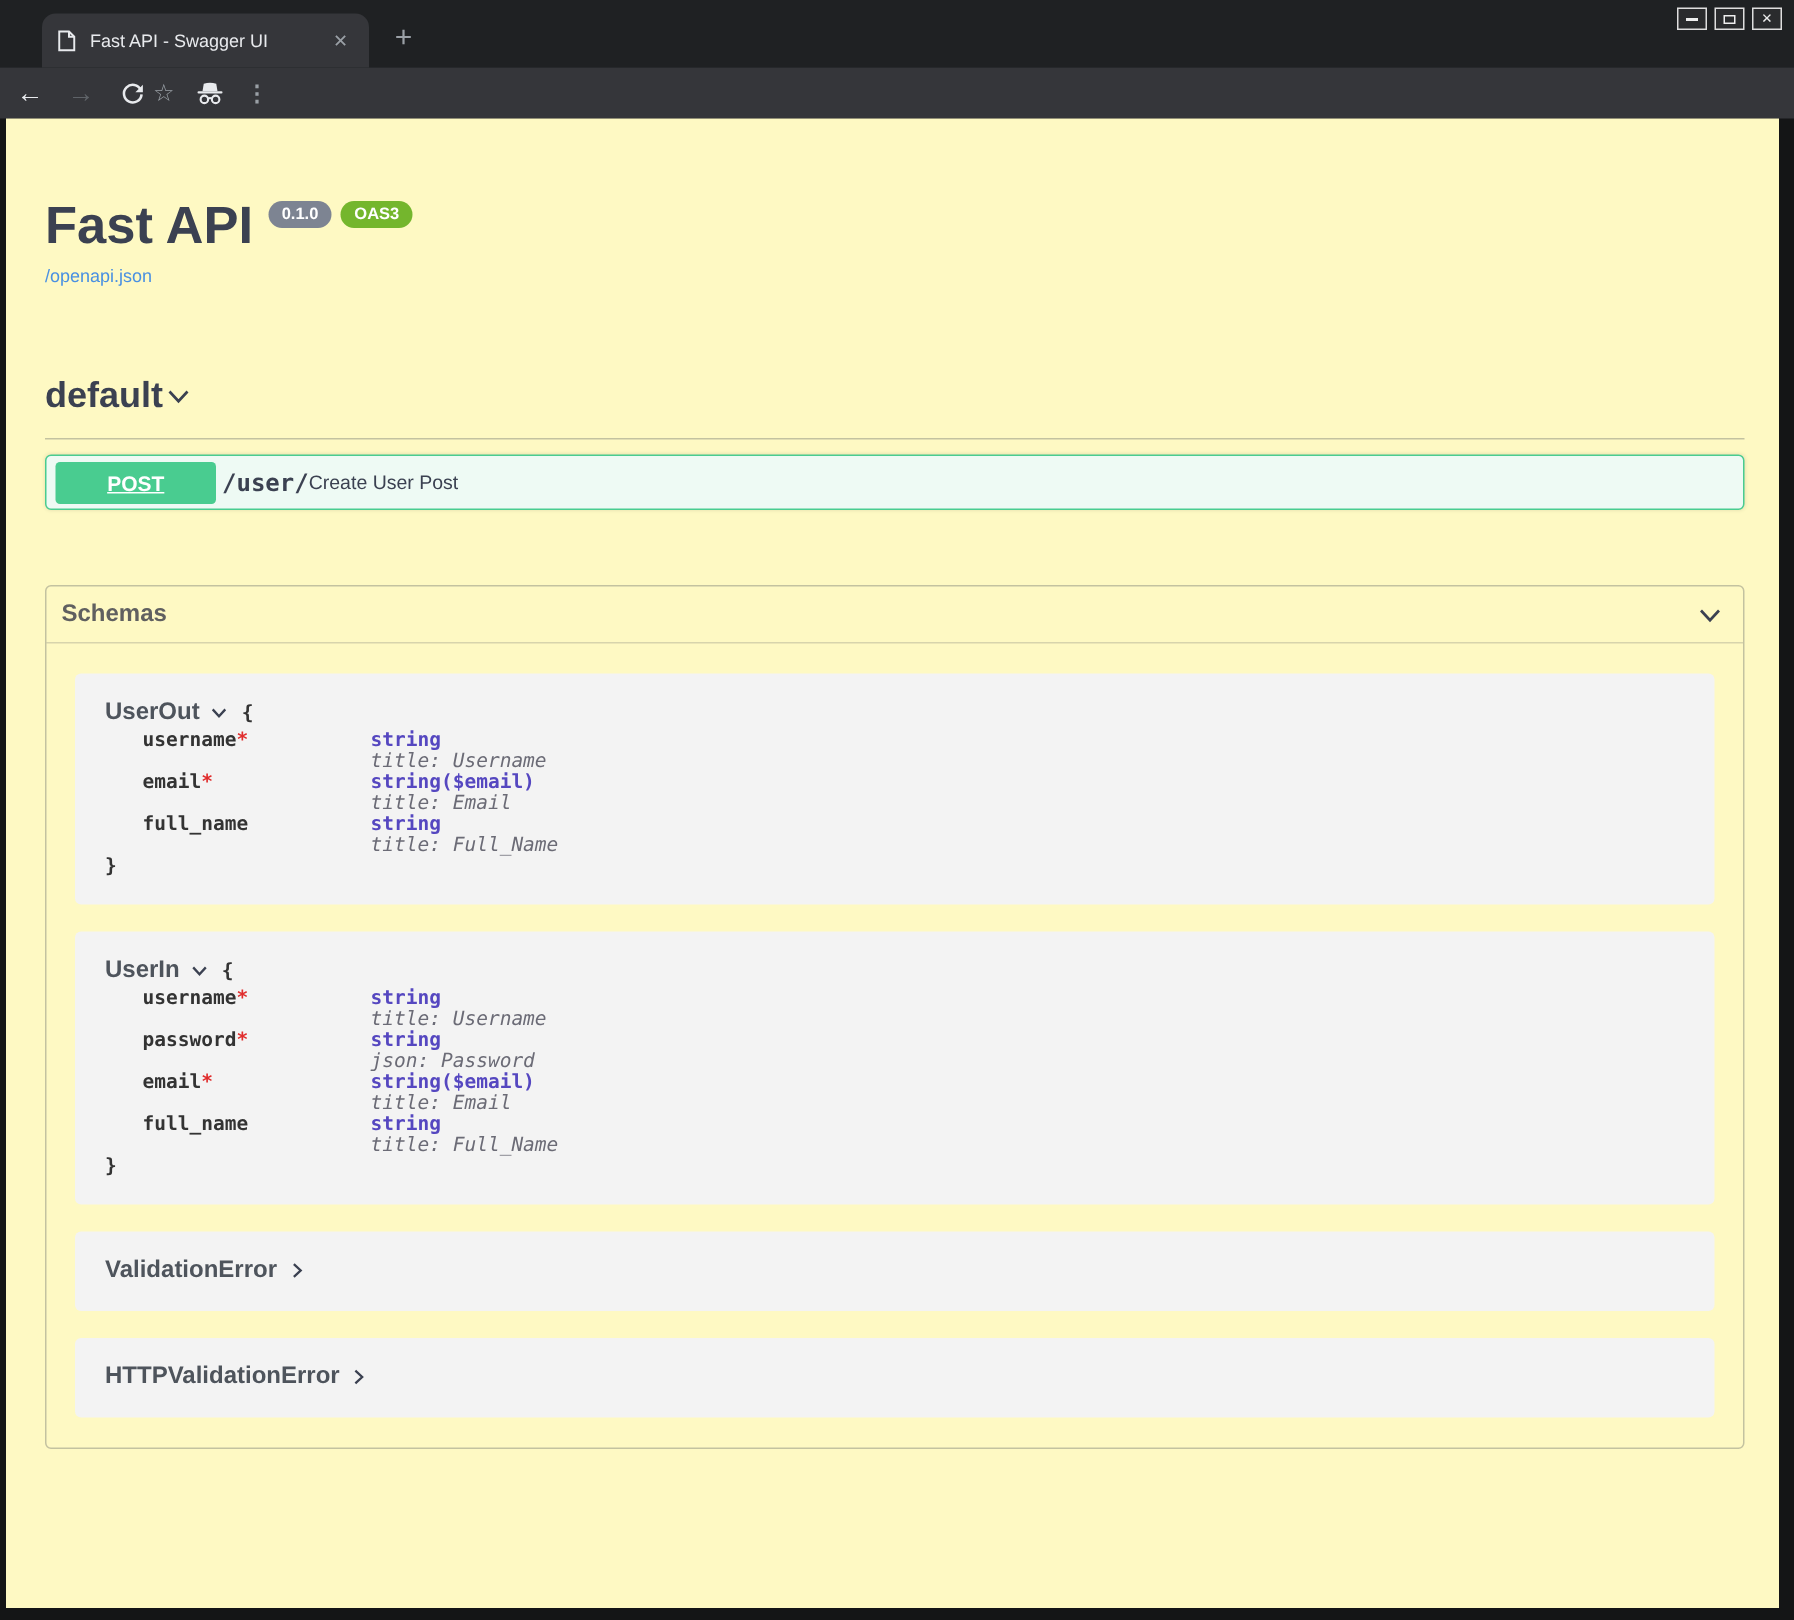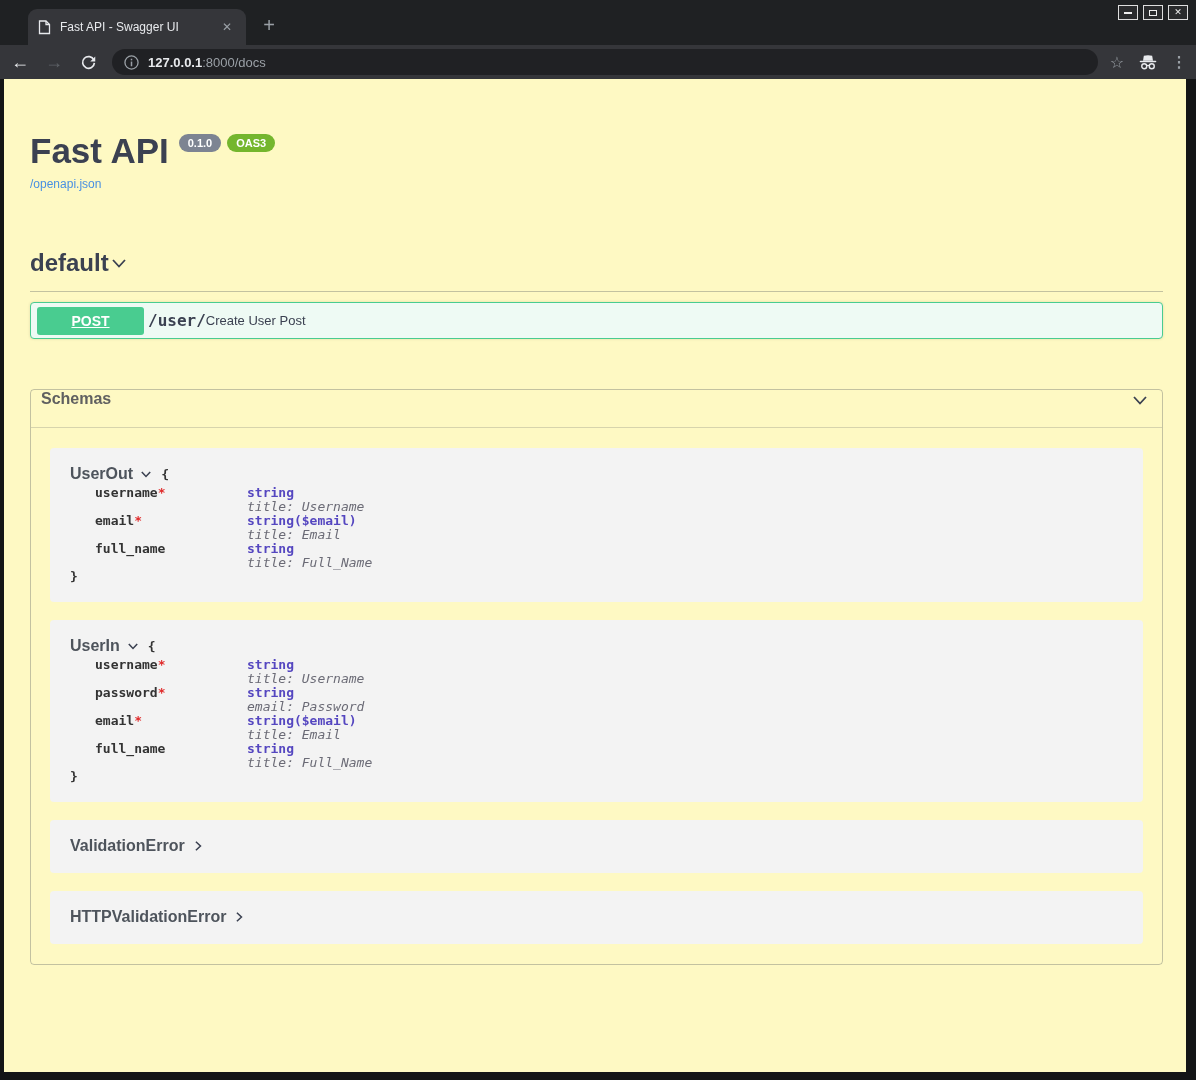--- a/index.html
+++ b/index.html
@@ -58,21 +58,21 @@
   .tag-header h3{font-size:24px;font-weight:bold;color:var(--heading-dark);}
 
   .opblock{margin-top:10px;height:37px;border:1px solid var(--method-green);background:var(--opblock-bg);
            border-radius:4px;box-shadow:0 0 3px rgba(0,0,0,.12);display:flex;align-items:center;cursor:pointer;}
   .method-badge{background:var(--method-green);color:#fff;font-weight:bold;font-size:14px;
                 width:107px;text-align:center;padding:6px 0;border-radius:3px;margin-left:6px;text-decoration:underline;}
   .op-path{font-family:"DejaVu Sans Mono",monospace;font-weight:bold;font-size:16px;color:var(--heading-dark);margin-left:4px;}
   .op-summary{font-size:13px;color:var(--heading-dark);margin-left:0;}
 
   .models{margin:50px 26px 0 26px;width:1133px;border:1px solid rgba(59,65,81,.3);border-radius:4px;}
-  .models-header{display:flex;justify-content:space-between;height:38px;
+  .models-header{display:flex;align-items:center;justify-content:space-between;height:38px;
                  padding:0 12px 0 10px;border-bottom:1px solid rgba(59,65,81,.2);cursor:pointer;}
   .models-header h4{font-size:16px;font-weight:bold;color:#606060;}
   .models-body{padding:20px 19px;}
 
   .model-box{background:#f3f3f3;border-radius:4px;padding:17px 20px 18px 20px;margin-bottom:18px;}
   .model-box:last-child{margin-bottom:0;}
   .model-title{display:flex;align-items:center;cursor:pointer;}
   .model-name{font-size:16px;font-weight:bold;color:#4e545c;}
   .model-title .chev{margin-left:6px;}
   .brace{font-family:"DejaVu Sans Mono",monospace;font-size:13px;font-weight:bold;color:#333;}
@@ -116,28 +116,20 @@
 
 <div class="toolbar">
   <div class="nav-btn">←</div>
   <div class="nav-btn disabled">→</div>
   <div class="nav-btn">
     <svg width="17" height="17" viewBox="0 0 24 24">
       <path d="M19.6 8.5 A8.3 8.3 0 1 0 20.3 12.5" fill="none" stroke="#e8eaed" stroke-width="2.4"></path>
       <polygon points="21.5,3.5 21.5,10.5 14.5,10.5" fill="#e8eaed"></polygon>
     </svg>
   </div>
-  <div class="urlbar">
-    <svg width="15" height="15" viewBox="0 0 16 16">
-      <circle cx="8" cy="8" r="7" fill="none" stroke="#9aa0a6" stroke-width="1.4"></circle>
-      <rect x="7.2" y="7" width="1.6" height="5" fill="#9aa0a6"></rect>
-      <rect x="7.2" y="4" width="1.6" height="1.7" fill="#9aa0a6"></rect>
-    </svg>
-    <span class="url-text"><span class="host">127.0.0.1</span><span class="rest">:8000/docs</span></span>
-  </div>
   <div class="chrome-icon star-icon">☆</div>
   <div class="chrome-icon incognito-icon">
     <svg width="20" height="17" viewBox="0 0 24 20">
       <path d="M7 2 L6 8 L18 8 L17 2 Q12 0.5 7 2 Z" fill="#e8eaed"></path>
       <rect x="2" y="8" width="20" height="1.8" rx="0.9" fill="#e8eaed"></rect>
       <circle cx="7.5" cy="14.5" r="3" fill="none" stroke="#e8eaed" stroke-width="1.7"></circle>
       <circle cx="16.5" cy="14.5" r="3" fill="none" stroke="#e8eaed" stroke-width="1.7"></circle>
       <path d="M10.5 14 Q12 12.8 13.5 14" fill="none" stroke="#e8eaed" stroke-width="1.5"></path>
     </svg>
   </div>
@@ -225,21 +217,21 @@
               <div class="prop-name">username<span class="star">*</span></div>
               <div class="prop-desc">
                 <div class="prop-type">string</div>
                 <div class="prop-title">title: Username</div>
               </div>
             </div>
             <div class="prop-row">
               <div class="prop-name">password<span class="star">*</span></div>
               <div class="prop-desc">
                 <div class="prop-type">string</div>
-                <div class="prop-title">email: Password</div>
+                <div class="prop-title">json: Password</div>
               </div>
             </div>
             <div class="prop-row">
               <div class="prop-name">email<span class="star">*</span></div>
               <div class="prop-desc">
                 <div class="prop-type">string($email)</div>
                 <div class="prop-title">title: Email</div>
               </div>
             </div>
             <div class="prop-row">

